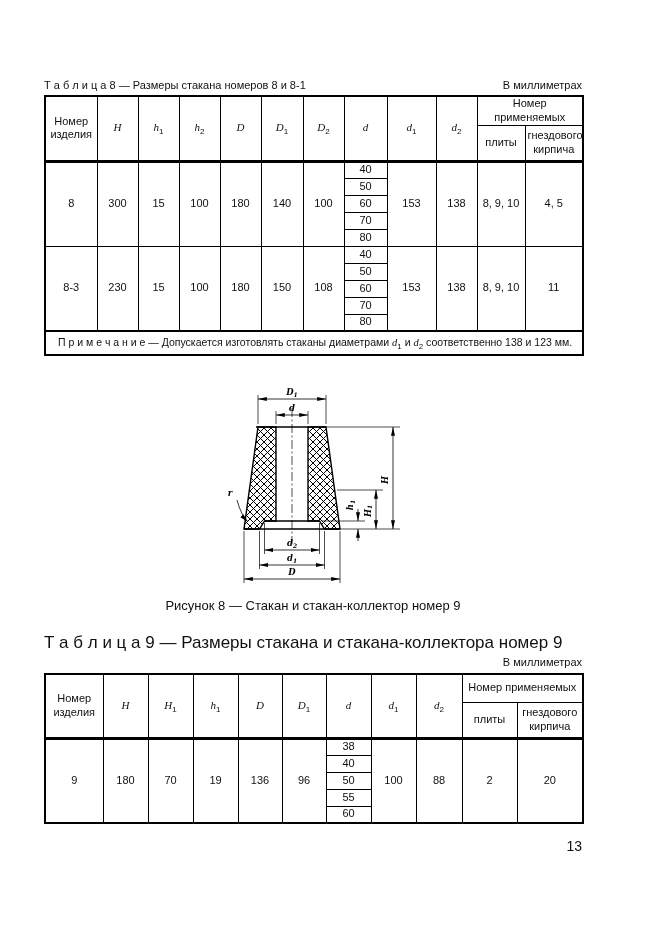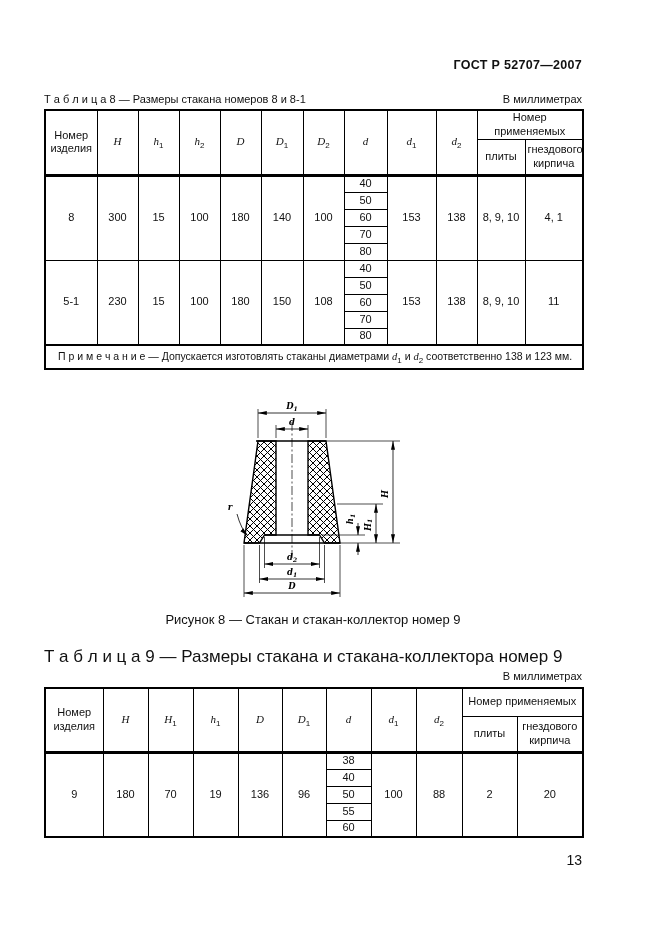--- a/index.html
+++ b/index.html
@@ -30,21 +30,20 @@
   .fig-wrap{margin-top:16px;margin-left:171px;width:196px;}
   .fig-caption{text-align:center;font-size:13px;margin-top:4px;}
   .page-num{text-align:right;font-size:14px;margin-top:14px;}
   .flab{font-family:"DejaVu Serif",serif;font-style:italic;font-weight:bold;font-size:8.5px;fill:#000;stroke:none;}
 </style>
 </head>
 <body>
 
 <div class="page">
 
-  <div class="gost-header">ГОСТ Р 52707—2007</div>
 
   <div class="ttl-row">
     <span>Т а б л и ц а   8 — Размеры стакана номеров 8 и 8-1</span>
     <span>В миллиметрах</span>
   </div>
 
   <div>
       <table class="gost-table">
         <colgroup>
           <col style="width: 52px;">
@@ -85,36 +84,36 @@
             <td rowspan="5">300</td>
             <td rowspan="5">15</td>
             <td rowspan="5">100</td>
             <td rowspan="5">180</td>
             <td rowspan="5">140</td>
             <td rowspan="5">100</td>
             <td>40</td>
             <td rowspan="5">153</td>
             <td rowspan="5">138</td>
             <td rowspan="5">8, 9, 10</td>
-            <td rowspan="5">4, 1</td>
+            <td rowspan="5">4, 5</td>
           </tr>
           <tr class="drow">
             <td>50</td>
           </tr>
           <tr class="drow">
             <td>60</td>
           </tr>
           <tr class="drow">
             <td>70</td>
           </tr>
           <tr class="drow">
             <td>80</td>
           </tr>
           <tr class="drow">
-            <td rowspan="5">5-1</td>
+            <td rowspan="5">8-3</td>
             <td rowspan="5">230</td>
             <td rowspan="5">15</td>
             <td rowspan="5">100</td>
             <td rowspan="5">180</td>
             <td rowspan="5">150</td>
             <td rowspan="5">108</td>
             <td>40</td>
             <td rowspan="5">153</td>
             <td rowspan="5">138</td>
             <td rowspan="5">8, 9, 10</td>

